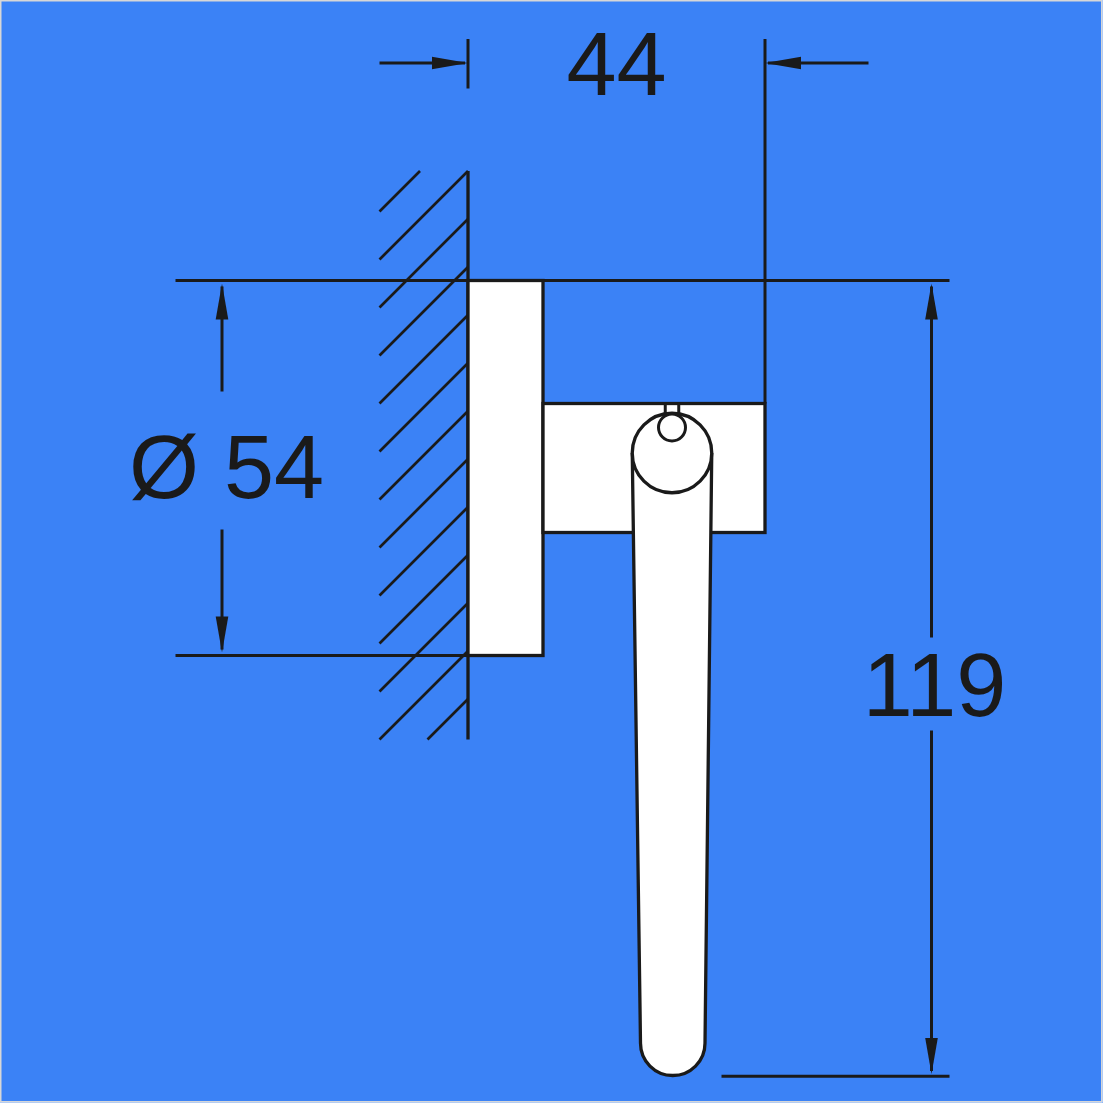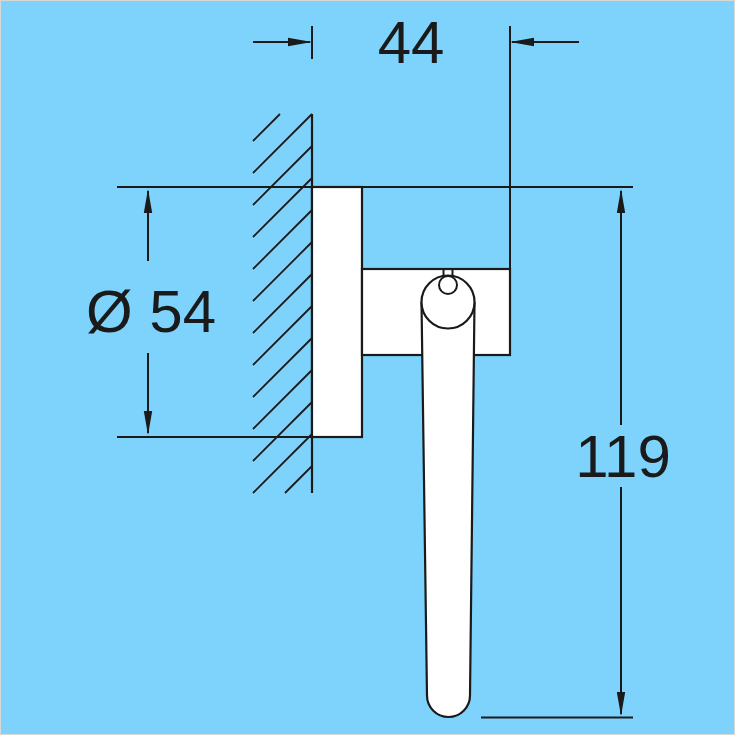--- a/index.html
+++ b/index.html
@@ -6,21 +6,21 @@
     margin: 0;
     padding: 0;
     background: #ffffff;
     font-family: "Liberation Sans", sans-serif;
   }
   .page {
     width: 735px;
     height: 735px;
     box-sizing: border-box;
     border: 1px solid #d7d7d7;
-    background: #7dd3fc;
+    background: #3b82f6;
     position: relative;
     overflow: hidden;
   }
   svg {
     display: block;
   }
   .stroke {
     stroke: #1a1a1a;
     fill: none;
   }

